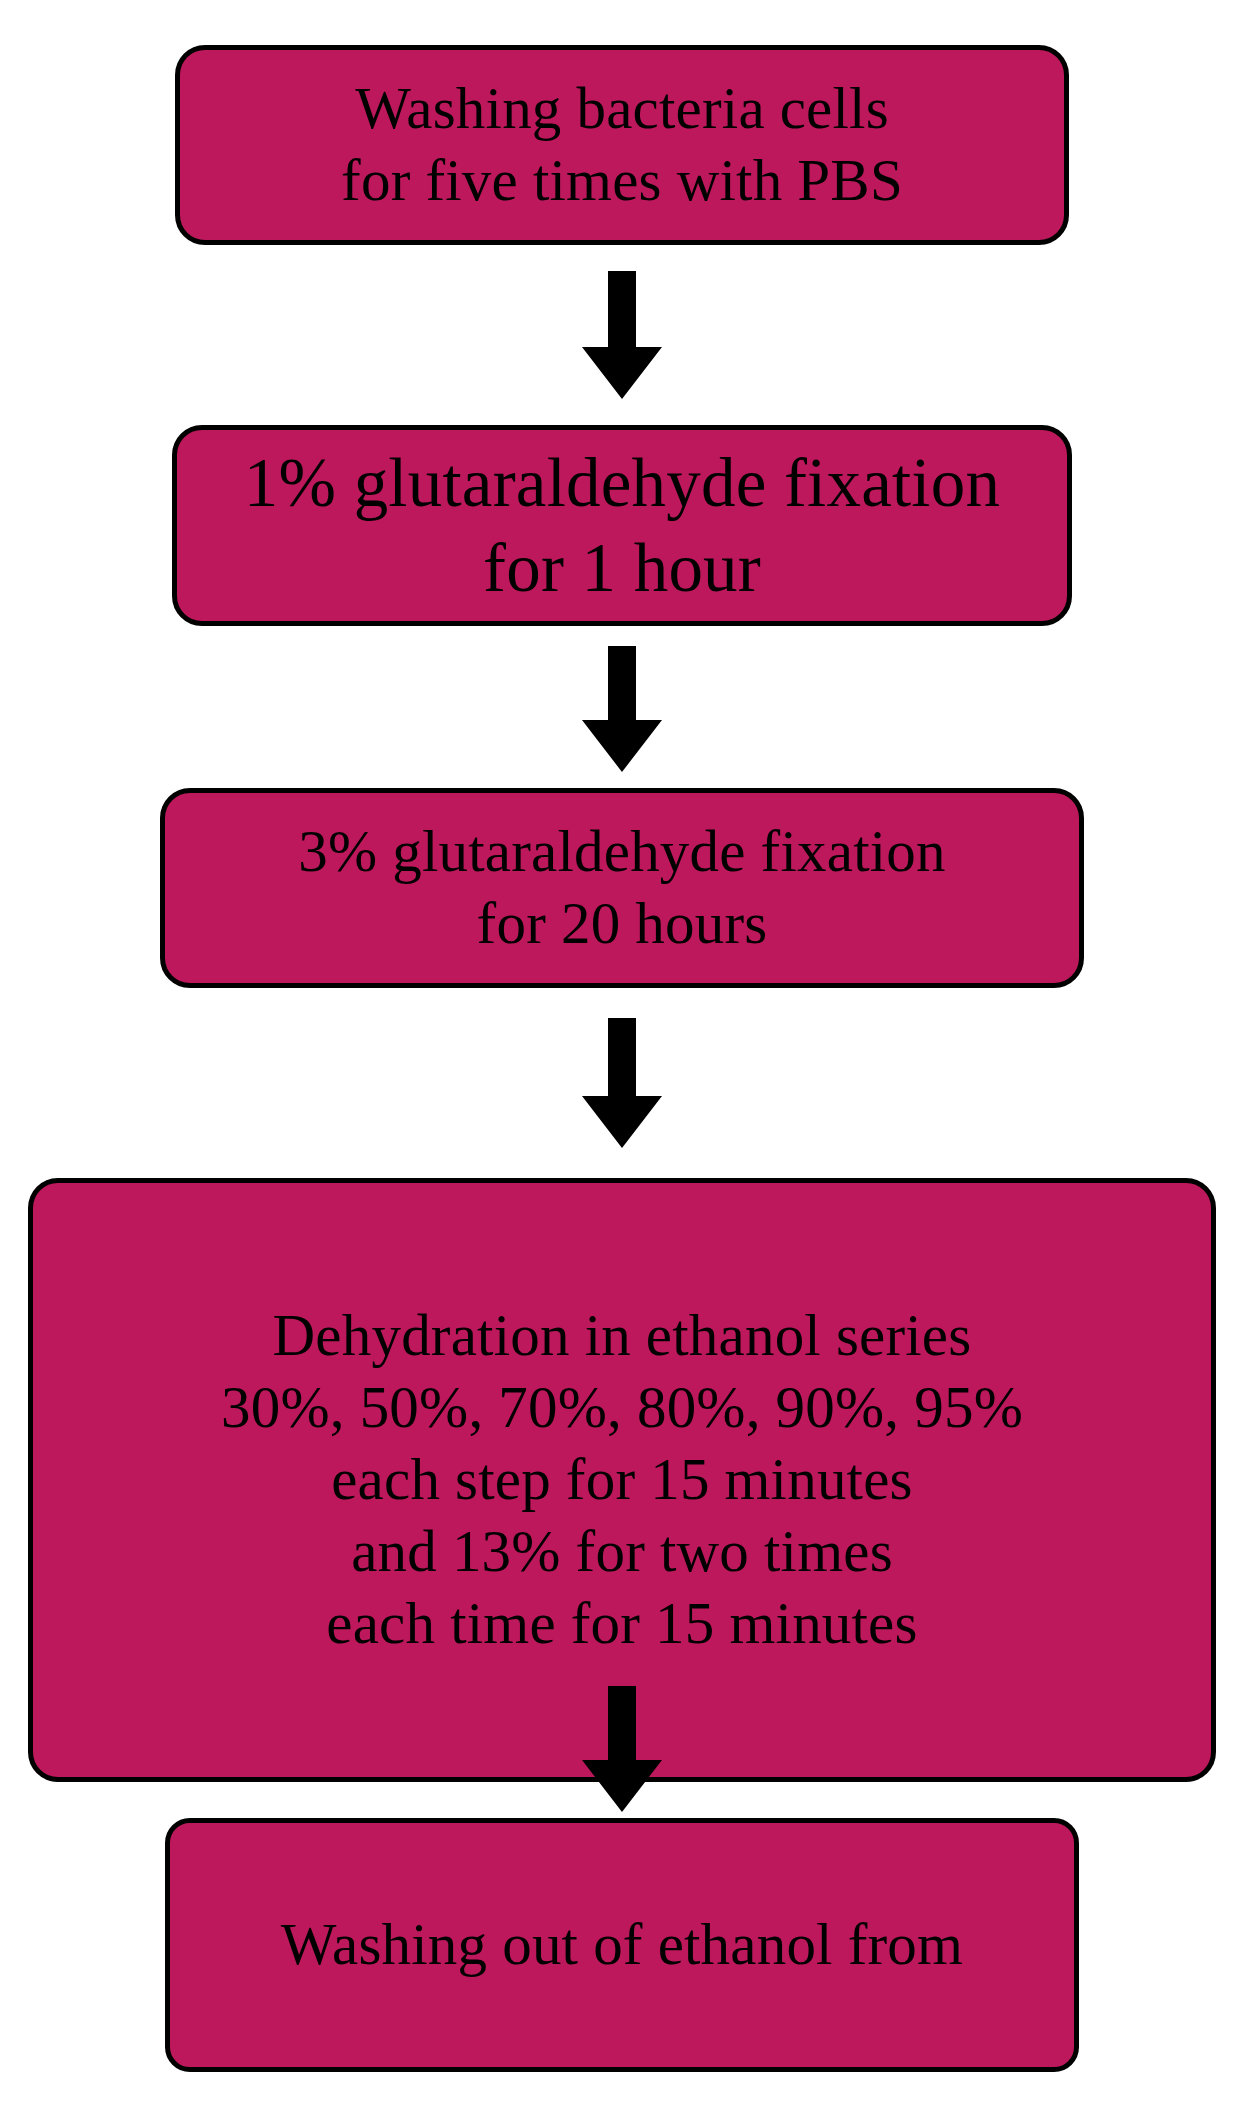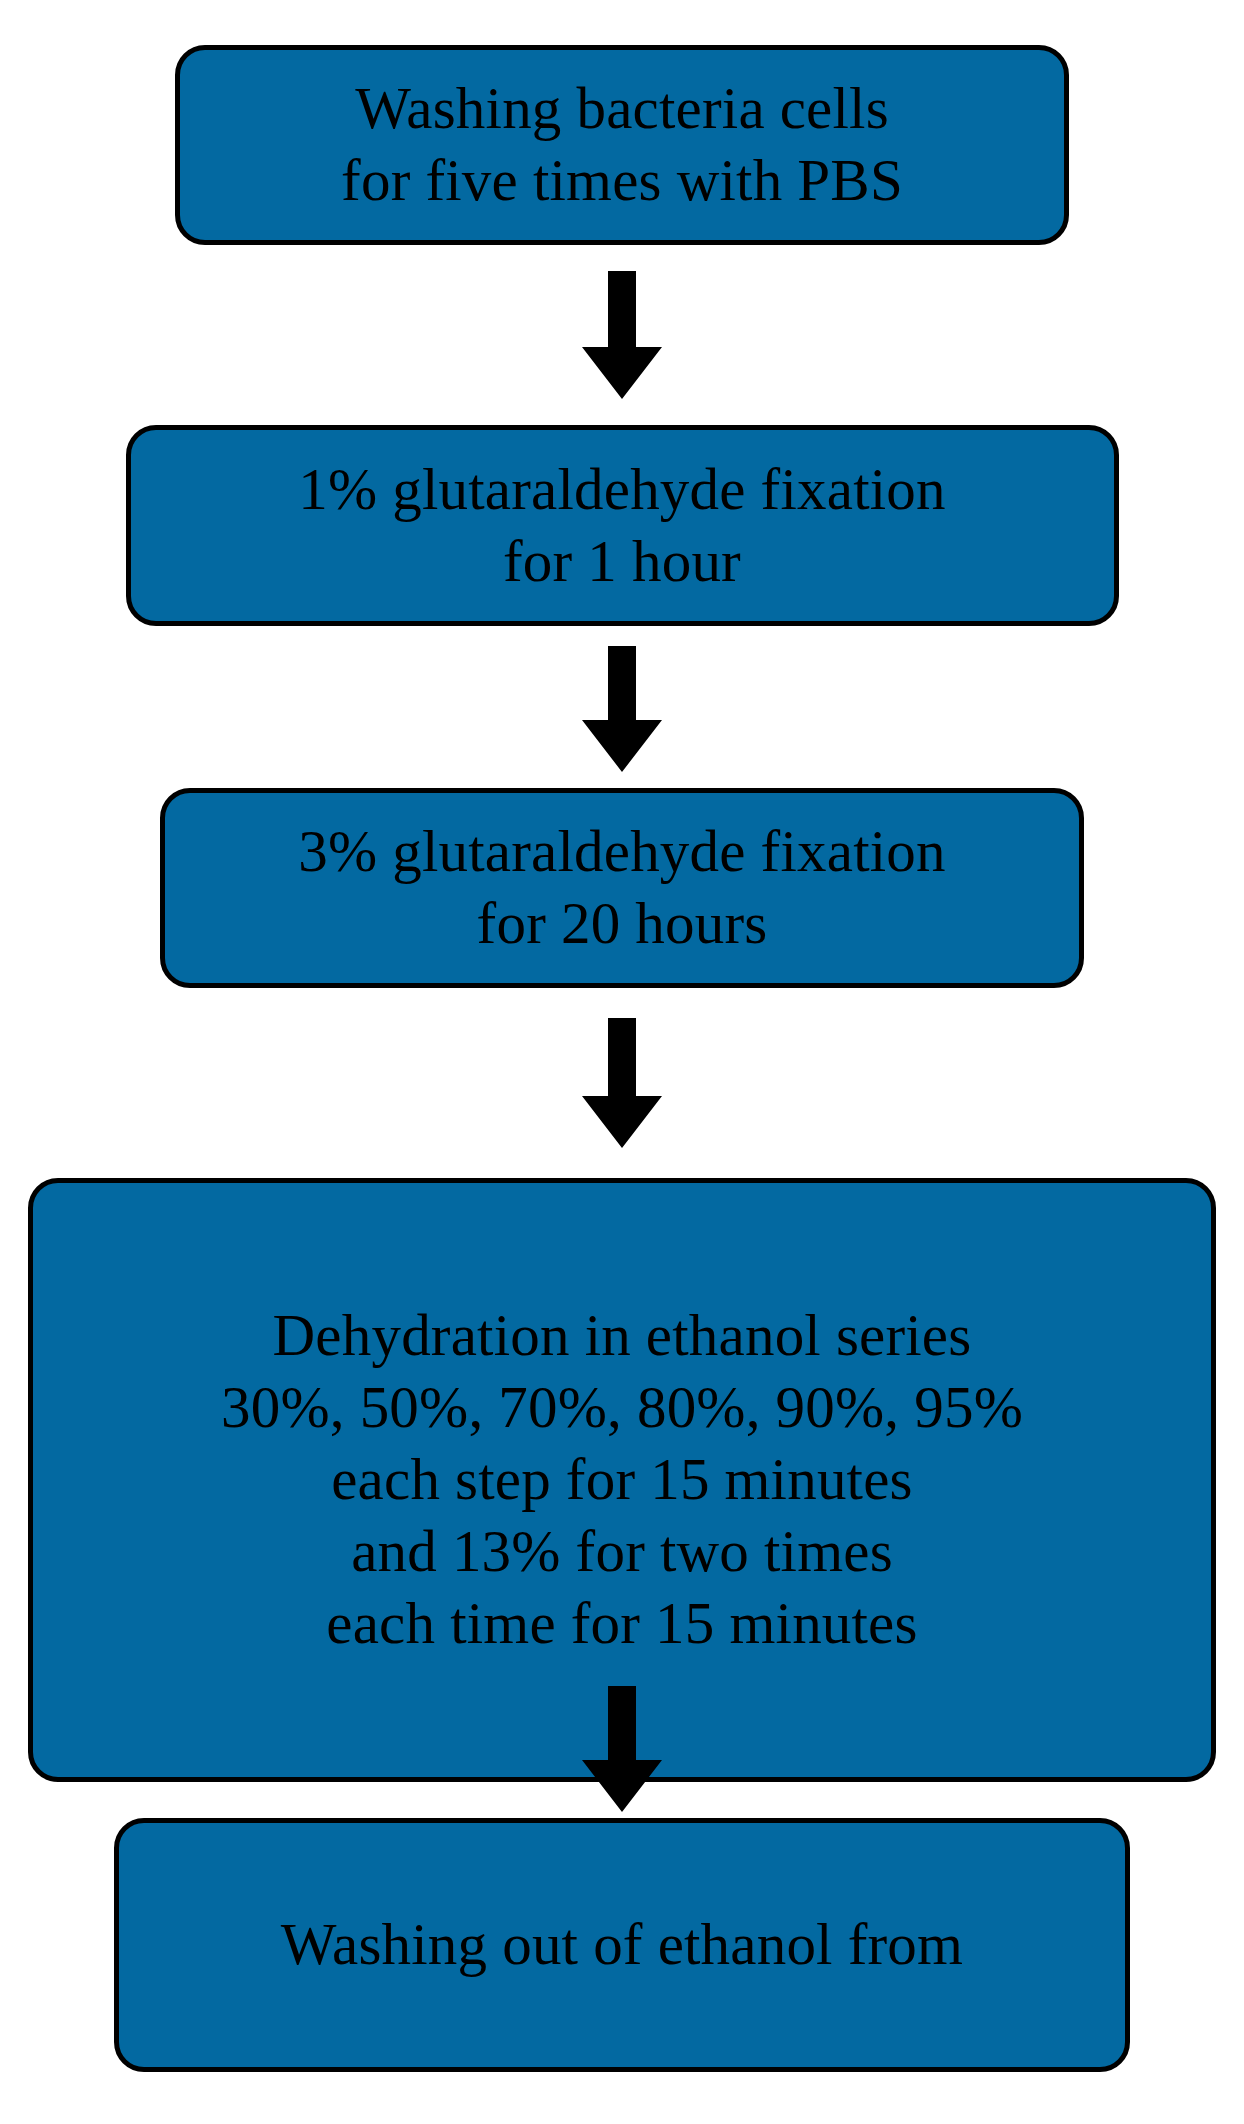--- a/index.html
+++ b/index.html
@@ -20,44 +20,44 @@
     inset: 0;
     display: flex;
     flex-direction: column;
     align-items: center;
     justify-content: flex-start;
     padding-top: 45px;
     box-sizing: border-box;
   }
   .node {
     box-sizing: border-box;
-    background: #0369a1;
+    background: #be185d;
     border: 5px solid #000000;
     border-radius: 30px;
     display: flex;
     flex-direction: column;
     align-items: center;
     justify-content: center;
     text-align: center;
     color: #000000;
     line-height: 1.22;
     letter-spacing: 0.2px;
     padding: 10px 34px;
   }
   .node .line {
     display: block;
     white-space: nowrap;
   }
 
   
   .node-wash-pbs      { width: 894px;  min-height: 200px; font-size: 59px; }
-  .node-glut1         { width: 993px; min-height: 201px; font-size: 59px; }
+  .node-glut1         { width: 900px; min-height: 201px; font-size: 69px; }
   .node-glut3         { width: 924px; min-height: 200px; font-size: 59px; }
   .node-dehydration   { width: 1188px; min-height: 604px; font-size: 59px; }
-  .node-wash-ethanol  { width: 1016px; min-height: 254px; font-size: 59px; }
+  .node-wash-ethanol  { width: 914px; min-height: 254px; font-size: 59px; border-radius: 25px; }
 
   
   .gap-1 { height: 180px; }
   .gap-2 { height: 162px; }
   .gap-3 { height: 190px; }
   .gap-4 { height: 36px; }
 
   .arrow-wrap {
     position: absolute;
     left: 50%;

